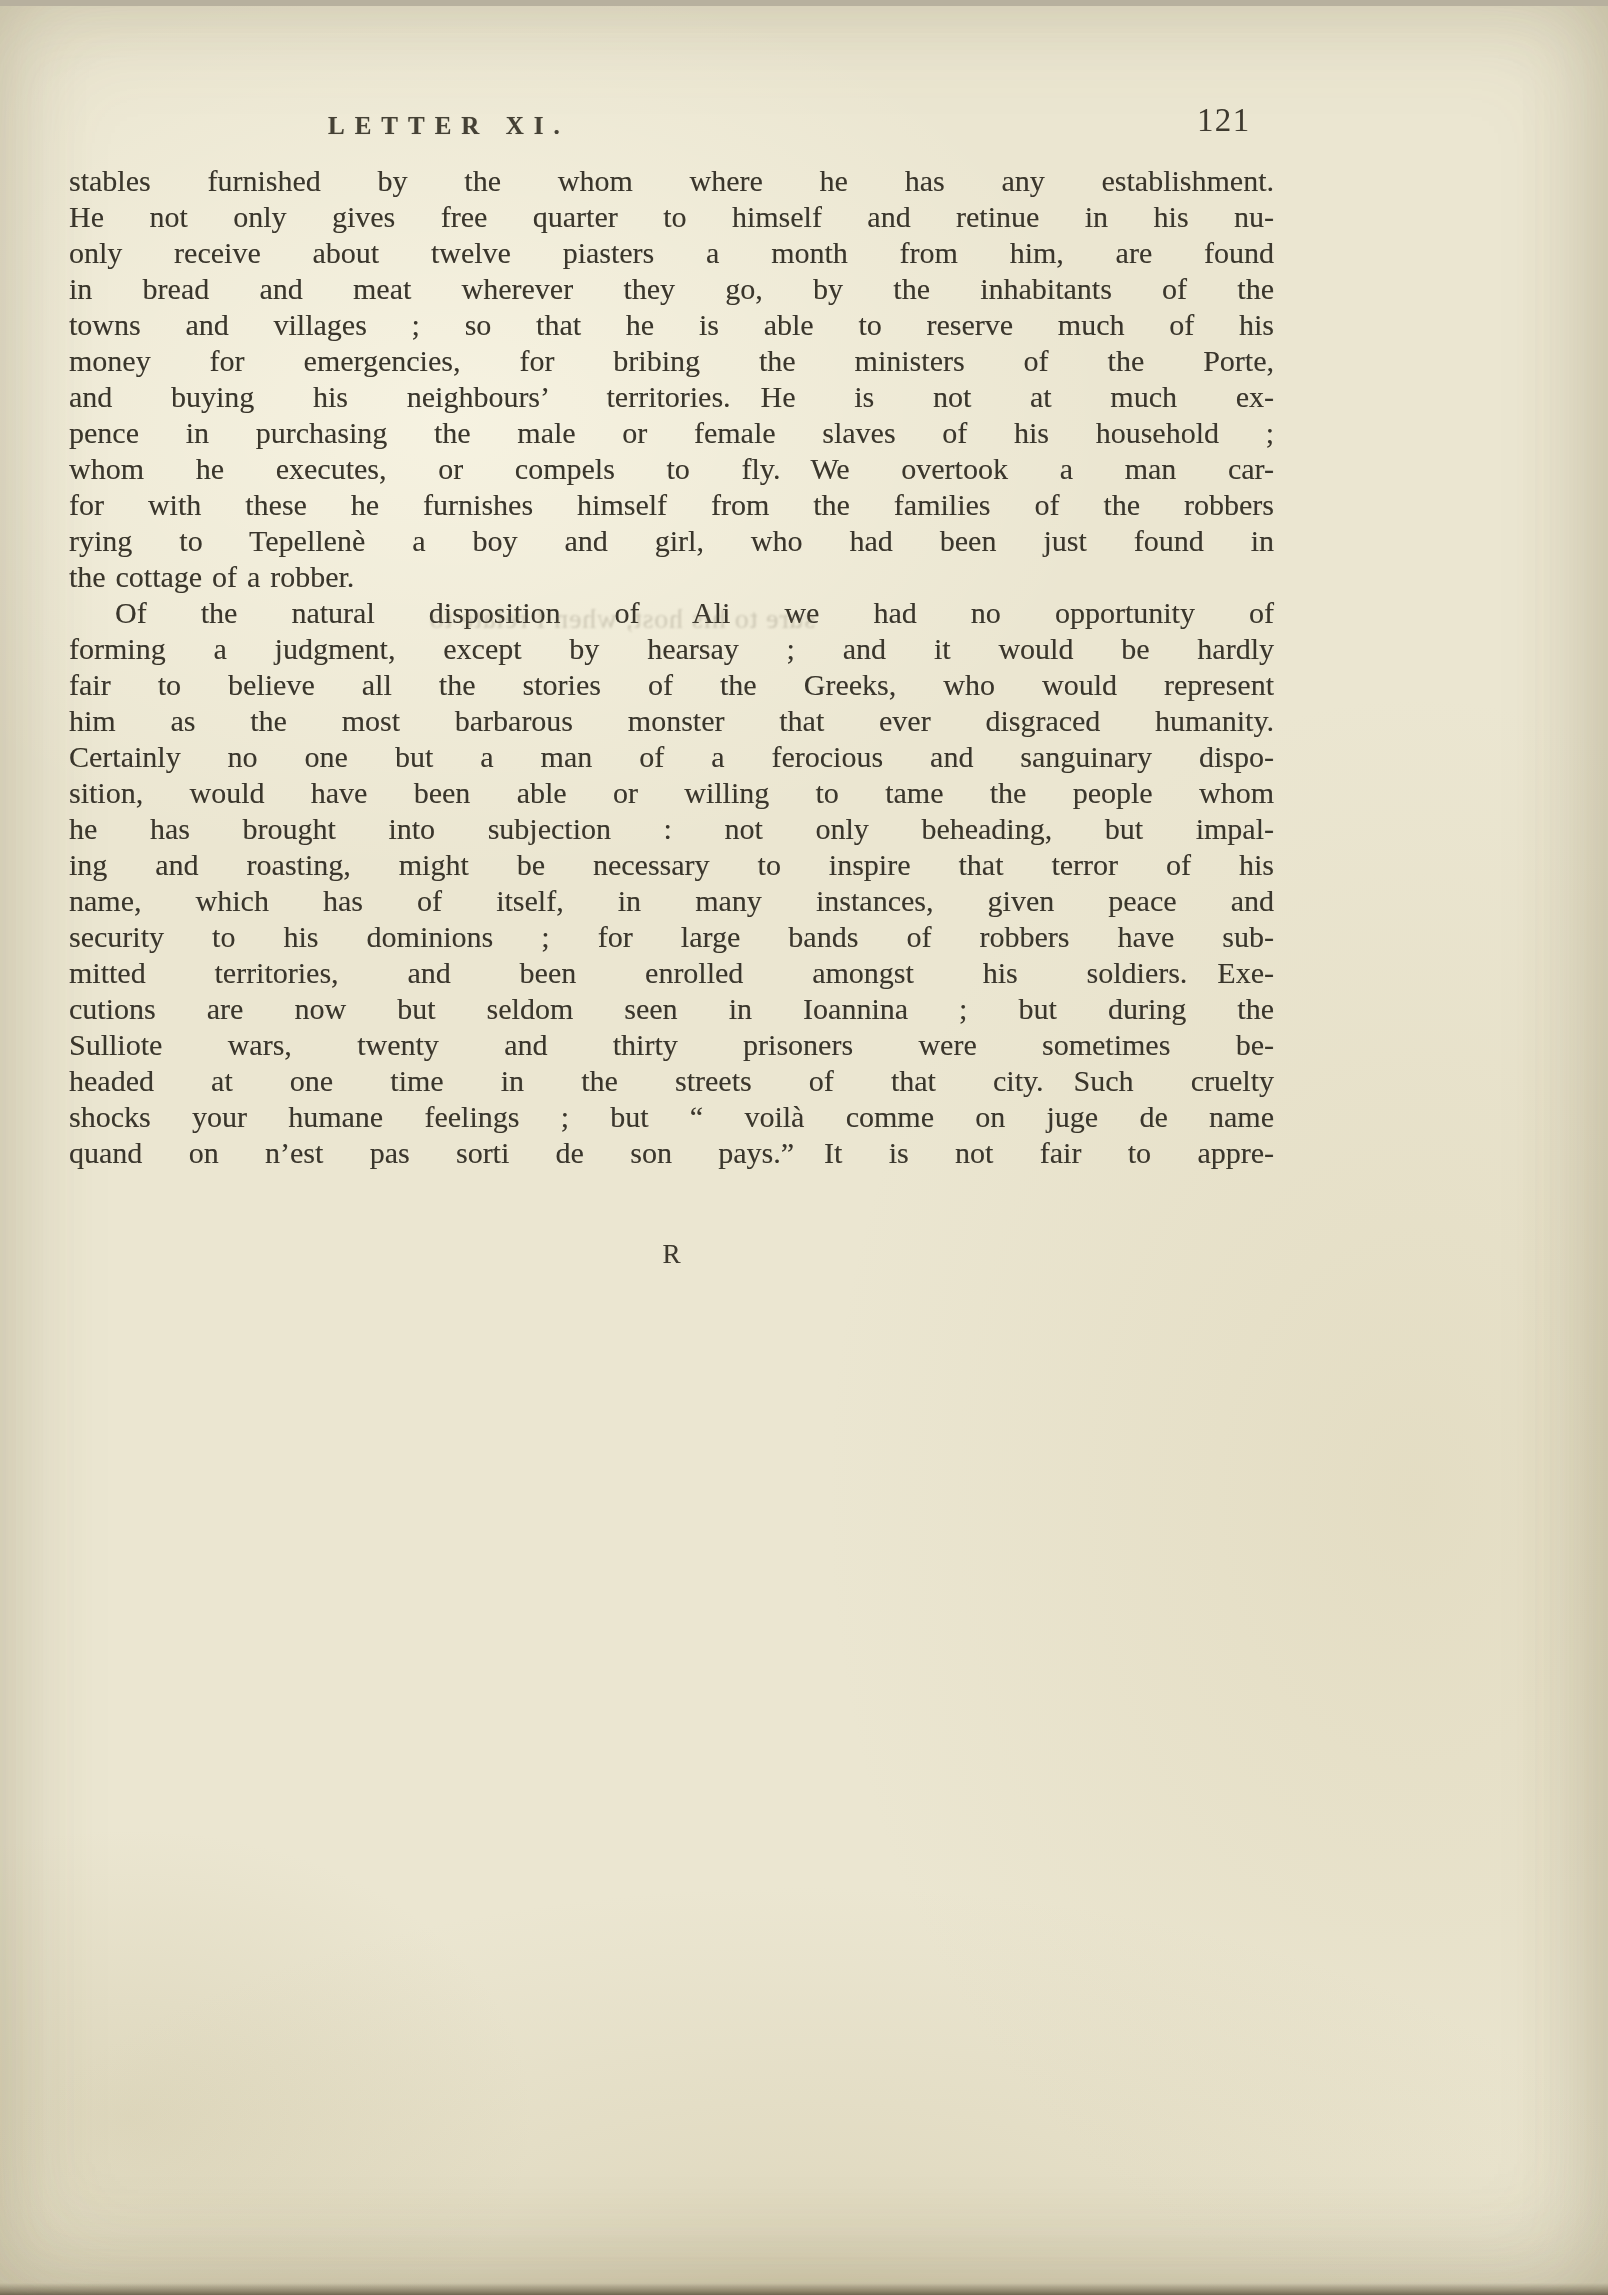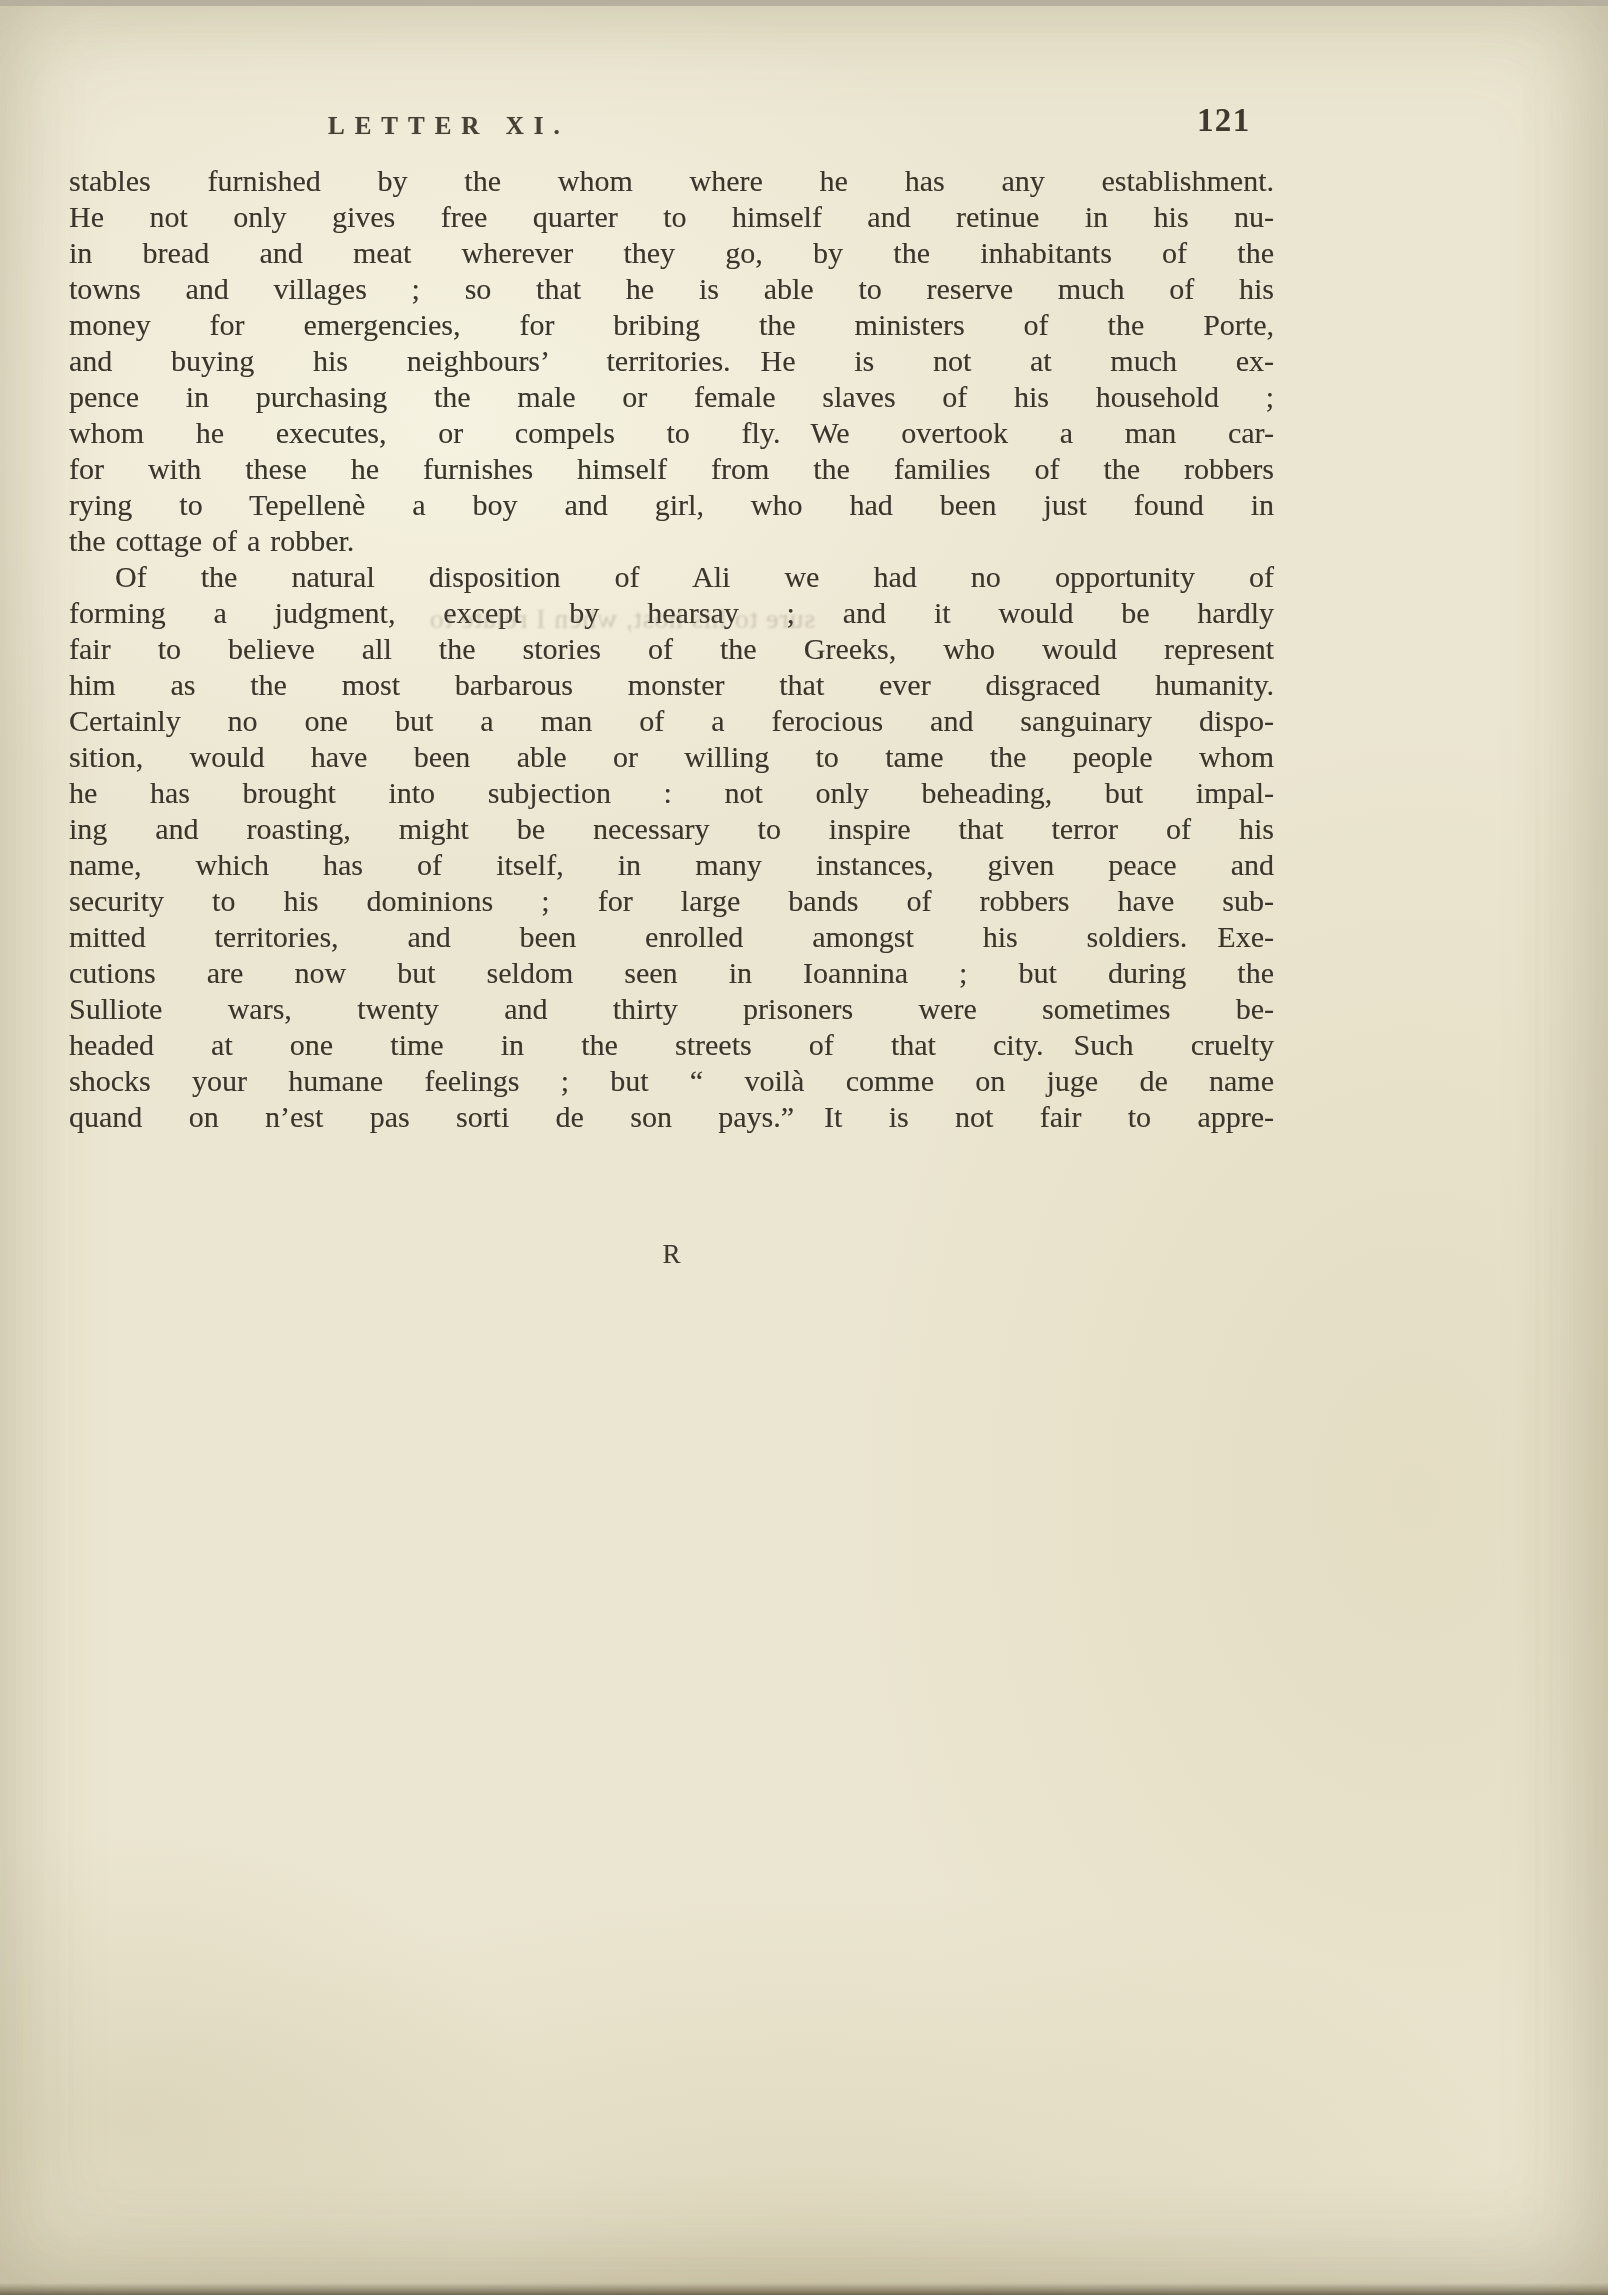--- a/index.html
+++ b/index.html
@@ -40,21 +40,21 @@
     letter-spacing: 0.40em;
     font-weight: bold;
     color: #454135;
     text-shadow: 0 0 0.8px rgba(69,65,53,0.4);
   }
   .page-number {
     position: absolute;
     top: 96px;
     left: 1197px;
     font-size: 33px;
-    font-weight: bold;
+    font-weight: normal;
     letter-spacing: 0.04em;
     color: #3e3a2f;
   }
   .text-block {
     position: absolute;
     top: 157px;
     left: 69px;
     width: 1205px;
     font-size: 30px;
     line-height: 36px;
@@ -105,20 +105,21 @@
 </head>
 <body>
 
 <div class="scan">
   <div class="running-title">LETTER XI.</div>
   <div class="page-number">121</div>
   <div class="text-block">
       <div class="paragraph">
         <div class="line">stables furnished by the whom where he has any establishment.</div>
         <div class="line">He not only gives free quarter to himself and retinue in his nu-</div>
+        <div class="line">only receive about twelve piasters a month from him, are found</div>
         <div class="line">in bread and meat wherever they go, by the inhabitants of the</div>
         <div class="line">towns and villages ; so that he is able to reserve much of his</div>
         <div class="line">money for emergencies, for bribing the ministers of the Porte,</div>
         <div class="line">and buying his neighbours’ territories. He is not at much ex-</div>
         <div class="line">pence in purchasing the male or female slaves of his household ;</div>
         <div class="line">whom he executes, or compels to fly. We overtook a man car-</div>
         <div class="line">for with these he furnishes himself from the families of the robbers</div>
         <div class="line">rying to Tepellenè a boy and girl, who had been just found in</div>
         <div class="line no-justify">the cottage of a robber.</div>
       </div>

